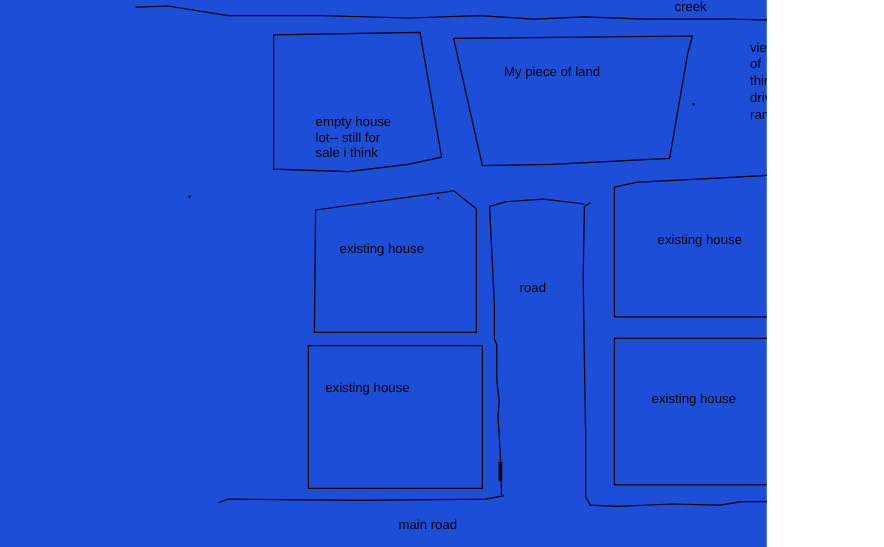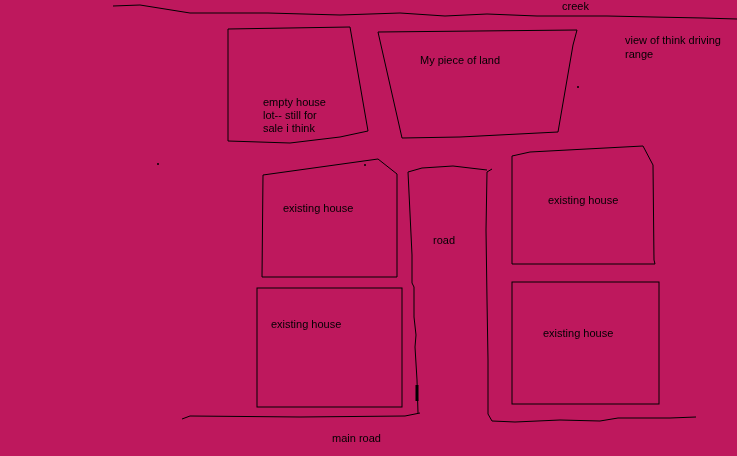--- a/index.html
+++ b/index.html
@@ -2,23 +2,23 @@
 <html><head>
 <meta charset="utf-8">
 <style>
   html, body {
     margin: 0;
     padding: 0;
     background: #ffffff;
   }
   #canvas {
     position: relative;
-    width: 737px;
+    width: 639px;
     height: 456px;
-    background: #be185d;
+    background: #1d4ed8;
     overflow: hidden;
     font-family: "Liberation Sans", sans-serif;
   }
   #drawing {
     position: absolute;
     left: 0;
     top: 0;
   }
   #drawing * {
     stroke: #000000;

